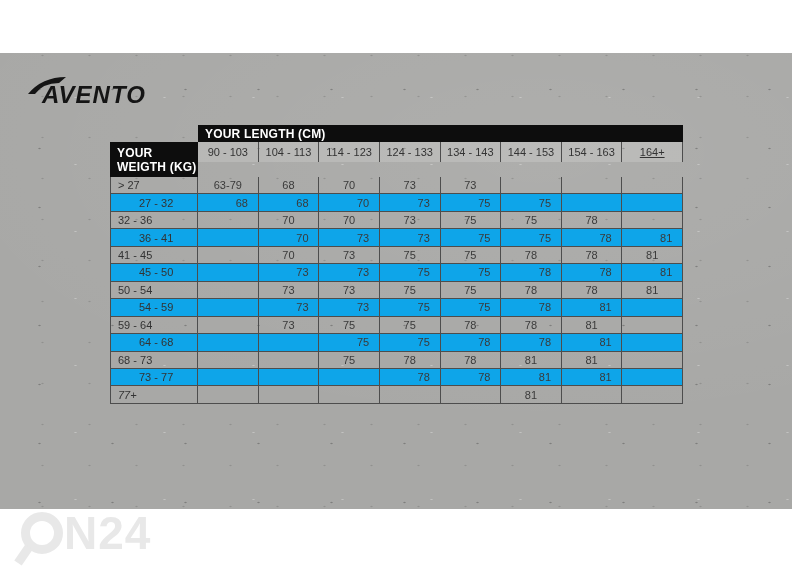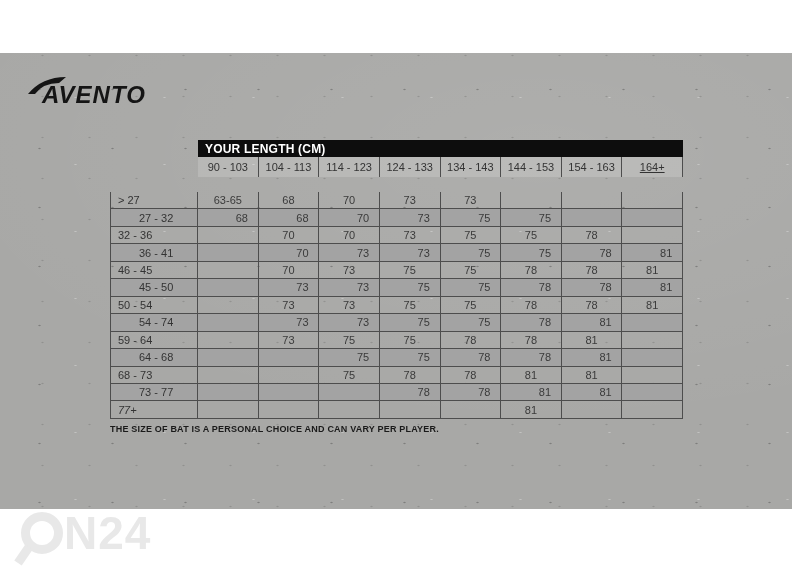--- a/index.html
+++ b/index.html
@@ -17,21 +17,21 @@
       radial-gradient(620px 280px at 68% 22%, rgba(255,255,255,0.07), transparent);
     background-size: 73px 59px, 47px 41px, 89px 67px, 100% 100%;
     background-position: 3px 7px, 19px 23px, 31px 11px, 0 0;
   }
 
   
   .logo { position:absolute; left:26px; top:72px; }
 
   
   .size-table {
-    position:absolute; left:110px; top:140px;
+    position:absolute; left:110px; top:125px;
     display:grid;
     grid-template-columns: 88px repeat(8, 60.63px);
     grid-template-rows: 17px 20px 15px repeat(13, 17.46px);
     font-size:11px; color:#3a3a3a;
   }
   .len-hdr {
     grid-area: 1 / 2 / 2 / 10; background:#0d0d0d; color:#ffffff;
     font-weight:bold; font-size:12px; display:flex; align-items:center;
     padding-left:7px; letter-spacing:0.2px;
   }
@@ -52,21 +52,21 @@
   }
   .row-label {
     grid-column:1; display:flex; align-items:center; padding-left:7px;
     border-left:1px solid #4d4d4d; border-right:1px solid #4d4d4d;
     border-bottom:1px solid #4d4d4d; color:#333333;
   }
   .cell {
     display:flex; align-items:center; justify-content:center;
     border-right:1px solid #4d4d4d; border-bottom:1px solid #4d4d4d;
   }
-  .white { background:#a3a3a3;padding-left:28px; }
+  .white { background:#0ea5e9;padding-left:28px; }
   .shaded { background:transparent; }
 
   
   .footer-note {
     position:absolute; left:110px; top:423px;
     font-size:9px; font-weight:bold; color:#1a1a1a;
     line-height:12.5px; letter-spacing:0.2px;
   }
 
   
@@ -79,31 +79,35 @@
 
   <div class="concrete"></div>
 
   <svg class="logo" width="150" height="42" viewBox="0 0 150 42">
     <path d="M2 22 Q 16 5 40 5 L 33 11 Q 17 11 9 22 Z" fill="#151515"></path>
     <text x="16" y="31" font-family="Liberation Sans, sans-serif" font-style="italic" font-weight="bold" font-size="24" letter-spacing="1" fill="#151515">AVENTO</text>
   </svg>
 
   <div class="size-table">
     <div class="len-hdr">YOUR LENGTH (CM)</div>
+    <div class="wt-hdr">
+      <div>YOUR</div>
+      <div>WEIGTH (KG)</div>
+    </div>
 
   <div class="col-hdr" style="grid-column: 2;">90 - 103</div>
       <div class="col-hdr" style="grid-column: 3;">104 - 113</div>
       <div class="col-hdr" style="grid-column: 4;">114 - 123</div>
       <div class="col-hdr" style="grid-column: 5;">124 - 133</div>
       <div class="col-hdr" style="grid-column: 6;">134 - 143</div>
       <div class="col-hdr" style="grid-column: 7;">144 - 153</div>
       <div class="col-hdr" style="grid-column: 8;">154 - 163</div>
       <div class="col-hdr" style="grid-column: 9; text-decoration: underline;">164+</div>
       <div class="row-label shaded" style="grid-row: 4;">&gt; 27</div>
-      <div class="cell shaded" style="grid-area: 4 / 2;">63-65</div>
+      <div class="cell shaded" style="grid-area: 4 / 2;">63-79</div>
       <div class="cell shaded" style="grid-area: 4 / 3;">68</div>
       <div class="cell shaded" style="grid-area: 4 / 4;">70</div>
       <div class="cell shaded" style="grid-area: 4 / 5;">73</div>
       <div class="cell shaded" style="grid-area: 4 / 6;">73</div>
       <div class="cell shaded" style="grid-area: 4 / 7;"></div>
       <div class="cell shaded" style="grid-area: 4 / 8;"></div>
       <div class="cell shaded" style="grid-area: 4 / 9;"></div>
       <div class="row-label white" style="grid-row: 5;">27 - 32</div>
       <div class="cell white" style="grid-area: 5 / 2;">68</div>
       <div class="cell white" style="grid-area: 5 / 3;">68</div>
@@ -124,21 +128,21 @@
       <div class="cell shaded" style="grid-area: 6 / 9;"></div>
       <div class="row-label white" style="grid-row: 7;">36 - 41</div>
       <div class="cell white" style="grid-area: 7 / 2;"></div>
       <div class="cell white" style="grid-area: 7 / 3;">70</div>
       <div class="cell white" style="grid-area: 7 / 4;">73</div>
       <div class="cell white" style="grid-area: 7 / 5;">73</div>
       <div class="cell white" style="grid-area: 7 / 6;">75</div>
       <div class="cell white" style="grid-area: 7 / 7;">75</div>
       <div class="cell white" style="grid-area: 7 / 8;">78</div>
       <div class="cell white" style="grid-area: 7 / 9;">81</div>
-      <div class="row-label shaded" style="grid-row: 8;">46 - 45</div>
+      <div class="row-label shaded" style="grid-row: 8;">41 - 45</div>
       <div class="cell shaded" style="grid-area: 8 / 2;"></div>
       <div class="cell shaded" style="grid-area: 8 / 3;">70</div>
       <div class="cell shaded" style="grid-area: 8 / 4;">73</div>
       <div class="cell shaded" style="grid-area: 8 / 5;">75</div>
       <div class="cell shaded" style="grid-area: 8 / 6;">75</div>
       <div class="cell shaded" style="grid-area: 8 / 7;">78</div>
       <div class="cell shaded" style="grid-area: 8 / 8;">78</div>
       <div class="cell shaded" style="grid-area: 8 / 9;">81</div>
       <div class="row-label white" style="grid-row: 9;">45 - 50</div>
       <div class="cell white" style="grid-area: 9 / 2;"></div>
@@ -151,21 +155,21 @@
       <div class="cell white" style="grid-area: 9 / 9;">81</div>
       <div class="row-label shaded" style="grid-row: 10;">50 - 54</div>
       <div class="cell shaded" style="grid-area: 10 / 2;"></div>
       <div class="cell shaded" style="grid-area: 10 / 3;">73</div>
       <div class="cell shaded" style="grid-area: 10 / 4;">73</div>
       <div class="cell shaded" style="grid-area: 10 / 5;">75</div>
       <div class="cell shaded" style="grid-area: 10 / 6;">75</div>
       <div class="cell shaded" style="grid-area: 10 / 7;">78</div>
       <div class="cell shaded" style="grid-area: 10 / 8;">78</div>
       <div class="cell shaded" style="grid-area: 10 / 9;">81</div>
-      <div class="row-label white" style="grid-row: 11;">54 - 74</div>
+      <div class="row-label white" style="grid-row: 11;">54 - 59</div>
       <div class="cell white" style="grid-area: 11 / 2;"></div>
       <div class="cell white" style="grid-area: 11 / 3;">73</div>
       <div class="cell white" style="grid-area: 11 / 4;">73</div>
       <div class="cell white" style="grid-area: 11 / 5;">75</div>
       <div class="cell white" style="grid-area: 11 / 6;">75</div>
       <div class="cell white" style="grid-area: 11 / 7;">78</div>
       <div class="cell white" style="grid-area: 11 / 8;">81</div>
       <div class="cell white" style="grid-area: 11 / 9;"></div>
       <div class="row-label shaded" style="grid-row: 12;">59 - 64</div>
       <div class="cell shaded" style="grid-area: 12 / 2;"></div>
@@ -208,21 +212,20 @@
       <div class="cell shaded" style="grid-area: 16 / 3;"></div>
       <div class="cell shaded" style="grid-area: 16 / 4;"></div>
       <div class="cell shaded" style="grid-area: 16 / 5;"></div>
       <div class="cell shaded" style="grid-area: 16 / 6;"></div>
       <div class="cell shaded" style="grid-area: 16 / 7;">81</div>
       <div class="cell shaded" style="grid-area: 16 / 8;"></div>
       <div class="cell shaded" style="grid-area: 16 / 9;"></div>
     </div>
 
   <div class="footer-note">
-    <div>THE SIZE OF BAT IS A PERSONAL CHOICE AND CAN VARY PER PLAYER.</div>
   </div>
 
   <svg class="watermark" width="170" height="62" viewBox="0 0 170 62">
     <g>
       <circle cx="28" cy="28" r="16.5" fill="none" stroke="#e8e8e8" stroke-width="9"></circle>
       <line x1="15" y1="42" x2="4" y2="58" stroke="#e8e8e8" stroke-width="9"></line>
     </g>
     <text x="50" y="44" font-family="Liberation Sans, sans-serif" font-weight="bold" font-size="46" letter-spacing="1" fill="#e8e8e8">N24</text>
   </svg>
 

